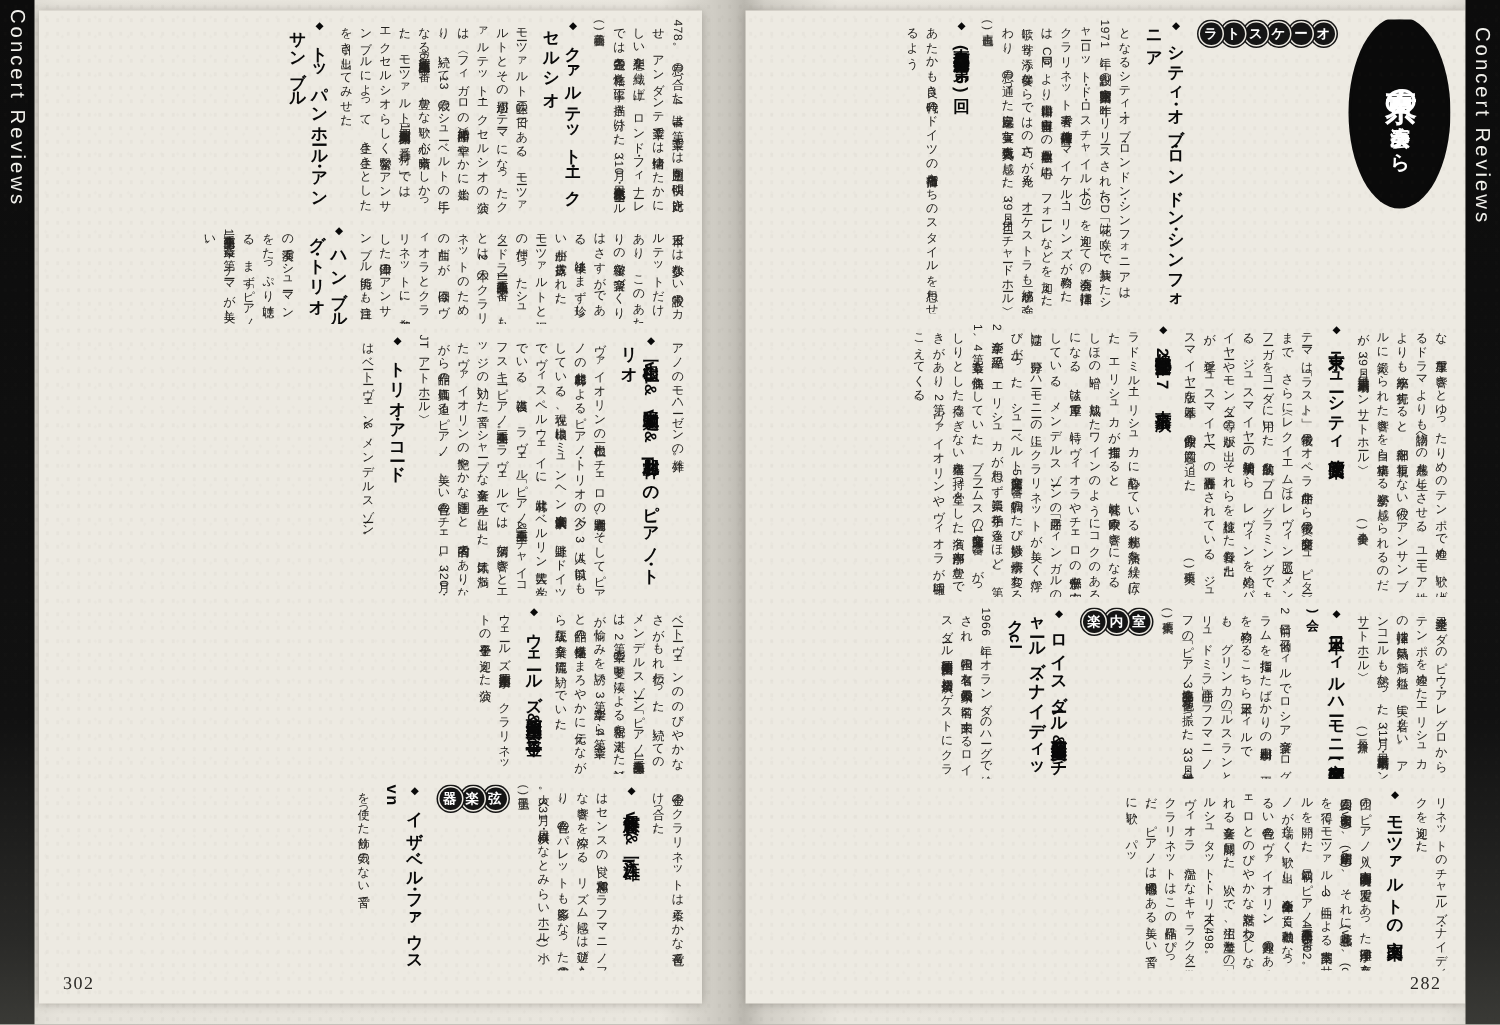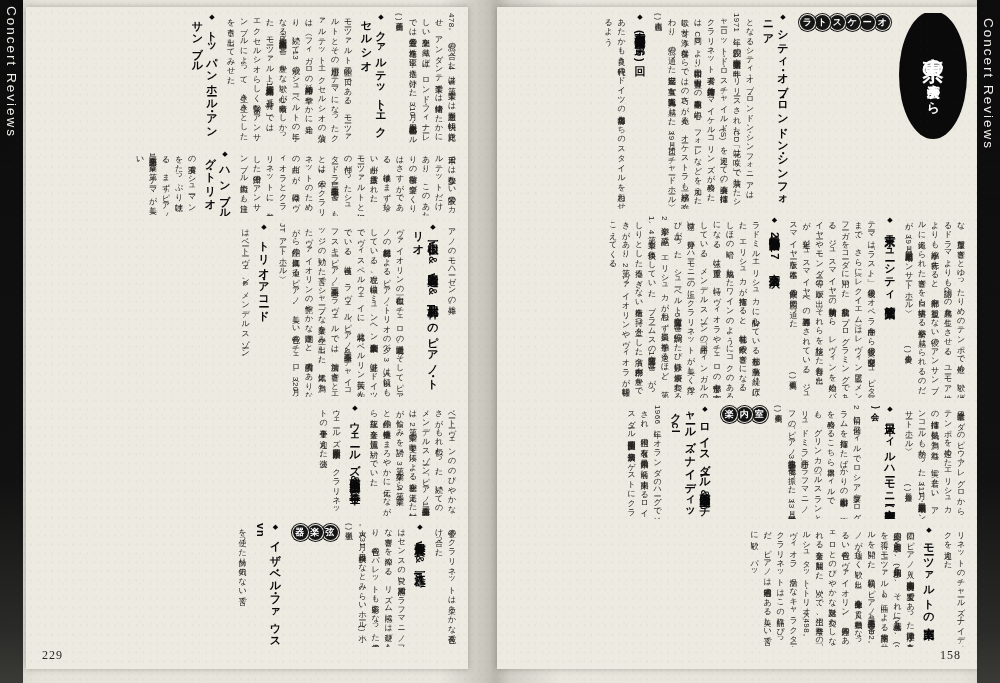--- a/index.html
+++ b/index.html
@@ -73,21 +73,21 @@
         <div class="row" style="height: 174px;"><span class="bd">アノのモ・ハーゼンの雄弁。</span><span class="hd">山根一仁 vn&amp;上野通明 vc&amp;北村朋幹 p のピアノ・トリオ</span><span class="bd">ヴァイオリンの山根一仁とチェロの上野通明、そしてピアノの北村朋幹によるピアノ・トリオの夕べ。3人は以前にも共演している。現在、山根はミュンヘン音楽演劇大学に、上野はドイツでヴィスペルウェイに、北村はベルリン芸大に学んでいる。当夜は、ラヴェル「ピアノ三重奏曲」&amp;チャイコフスキー「ピアノ三重奏曲」。ラヴェルでは、清冽な響きとエッジの効いた音でシャープな音楽を生み出した。才気に満ちたヴァイオリンの艶やかな闊達さと、内省的でありながら作品の真価に迫るピアノ、美しい音色のチェロ。〈3月20日・JTアートホール〉</span><span class="hd">トリオ・アコード</span><span class="bd">当夜はベートーヴェン&amp;メンデルスゾーン。</span></div>
         <div class="rowgap"></div>
         <div class="row" style="height: 112px;"><span class="bd">ベートーヴェンののびやかな奔放さがもれ伝わった。続いてのメンデルスゾーン「ピアノ三重奏曲第1番」は、第2楽章の甲斐と湊による親密を湛えた対話が愉しみを誘い、第3楽章から第4楽章へ、と作品の構築性をまろやかに伝えながら正統な音楽を流麗に紡いでいた。</span><span class="hd">ウェールズ弦楽四重奏団&amp;金子平 cl</span><span class="bd">ウェールズ弦楽四重奏団が、クラリネットの金子平を迎えた公演。</span></div>
         <div class="rowgap"></div>
         <div class="row" style="height: 142px;"><span class="bd">金子のクラリネットは柔らかな音色で、四重奏と溶け合った。</span><span class="hd">伊藤悠貴 vc&amp;入江一雄 p</span><span class="bd">はセンスの良い和声感でラフマニノフ独特の瞑想的な響きを深める。リズム感には遊び心もあり、音色のパレットも多彩になった伊藤の今後に期待大。〈3月31日・横浜みなとみらいホール(小)〉</span><span class="rv">(上田弘子)</span><span class="lbl-wrap"><span class="lbl">
               <span class="circ">弦</span>
               <span class="circ">楽</span>
               <span class="circ">器</span>
             </span></span><span class="hd">イザベル・ファウスト vn</span><span class="bd">を使った飾り気のない音で</span></div>
       </div>
-    <span class="pagenum">229</span>
+    <span class="pagenum">302</span>
   </div>
 
   <div class="page" id="page-right">
     <div class="page-inner" id="right-rows">
         <div class="row" style="height: 196px;"><span class="oval-wrap"><span class="oval">
               <span class="t1">東京の</span>
               <span class="t2">演奏会から</span>
             </span></span><span class="lbl-wrap"><span class="lbl">
               <span class="circ">オ</span>
               <span class="circ">ー</span>
@@ -100,21 +100,21 @@
         <div class="row" style="height: 182px;"><span class="bd">な、重厚な響きとゆったりめのテンポで進め、歌い上げるドラマよりも物語への共感を生じさせる。ユーモア性よりも統率が先行すると、細部を重視しない彼のアンサンブルに鍛えられた響きを自ら構築する姿勢が感じられるのだが。〈3月9日・東京芸術劇場コンサートホール〉</span><span class="rv">(小倉多美子)</span><span class="hd">東京ニューシティ管弦楽団</span><span class="bd">テーマは「ラスト」。最後のオペラ序曲から最後の交響曲〈ジュピター〉まで、さらに〈レクイエム〉はレヴィン版アーメン・フーガをコーダに用いた、意欲的なプログラミングである。ジュスマイヤーの補筆初演から、レヴィンを始めバイヤーやモンダー等の版が出、それらを検証した録音も出たが、近年ジュスマイヤーへの再評価もされている。ジュスマイヤー版を基本に、作曲家の意図に迫った。</span><span class="rv">(東条碩夫)</span><span class="hd">札幌交響楽団2017 東京公演</span><span class="bd">ラドミル・エリシュカに心酔している札響が熱演を繰り広げた。エリシュカが指揮すると、札響は東欧の響きになる。少しほの暗い、熟成したワインのようにコクのある音になる。弦は重厚で、特にヴィオラやチェロの中低音が充実している。メンデルスゾーンの序曲「フィンガルの洞窟」は、分厚いハーモニーの上にクラリネットが美しく浮かび上がった。シューベルト交響曲第5番は転調のたび微妙に表情が変わる第2楽章が絶品で、エリシュカが思わず楽員に拍手を送るほど。第1、第4楽章も痛快としていた。ブラームスの交響曲第1番は、がっしりとした揺るぎない構造を持つ堂々とした名演。内声部が豊かで奥行きがあり、第2ヴァイオリンやヴィオラが明確に聞こえてくる。</span></div>
         <div class="rowgap"></div>
         <div class="row" style="height: 114px;"><span class="bd">終楽章コーダのピウ・アレグロからテンポを速めたエリシュカの指揮は熱気に満ち溢れ、実に若々しい。アンコールも熱かった。〈3月11日・東京芸術劇場コンサートホール〉</span><span class="rv">(長谷川京介)</span><span class="hd">日本フィルハーモニー交響楽団<span class="sub">(特別演奏会)</span></span><span class="bd">2日前に仙台フィルでロシア音楽プログラムを指揮したばかりの山田和樹が、正指揮者を務めるこちら日本フィルでも、グリンカの「ルスランとリュドミラ」序曲、ラフマニノフの「ピアノ協奏曲第3番」他を振った。〈3月3日・東京芸術劇場〉</span><span class="rv">(東条碩夫)</span><span class="lbl-wrap"><span class="lbl">
               <span class="circ">室</span>
               <span class="circ">内</span>
               <span class="circ">楽</span>
             </span></span><span class="hd">ロイスダール弦楽四重奏団&amp;チャールズ・ナイディック cl</span><span class="bd">1966年にオランダのハーグで結成され、祖国の有名な風景画家の名前に由来するロイスダール弦楽四重奏団の初来日公演。ゲストにクラ</span></div>
         <div class="rowgap"></div>
         <div class="row" style="height: 142px;"><span class="bd">リネットのチャールズ・ナイディックを迎えた。</span><span class="hd">モーツァルトの室内楽</span><span class="bd">岡本真理子弦楽四重奏団のピアノ入り室内楽曲演奏時の盟友であった津田理子が卒寿を記念し、同弦楽四重奏団の玄田俊明(vn)、生沼晴嗣(va)、それに花崎薫(vc)、海埜敬子(cl)の共演を得てモーツァルト3曲による室内楽リサイタルを開いた。最初に「ピアノ三重奏曲第4番」K502。ピアノが瑞々しく歌い出し、楽曲全体を貫く動機となって、明るい音色のヴァイオリン、興趣のあるチェロとのびやかな対話を交わしながら躍動感溢れる音楽を展開した。次いで、生沼、海埜との「ケーゲルシュタット・トリオ」K498。独特な音色のヴィオラ、温かなキャラクター性を持つクラリネットはこの作品にぴったりだ。ピアノは透明感のある美しい音で軽やかに歌い、パッ</span></div>
       </div>
-    <span class="pagenum">158</span>
+    <span class="pagenum">282</span>
   </div>
 
   <div class="sidebar" id="bar-right">
     <span class="bar-label">Concert Reviews</span>
   </div>
 
   <div id="noise"></div>
 </div>
 
 </body></html>

